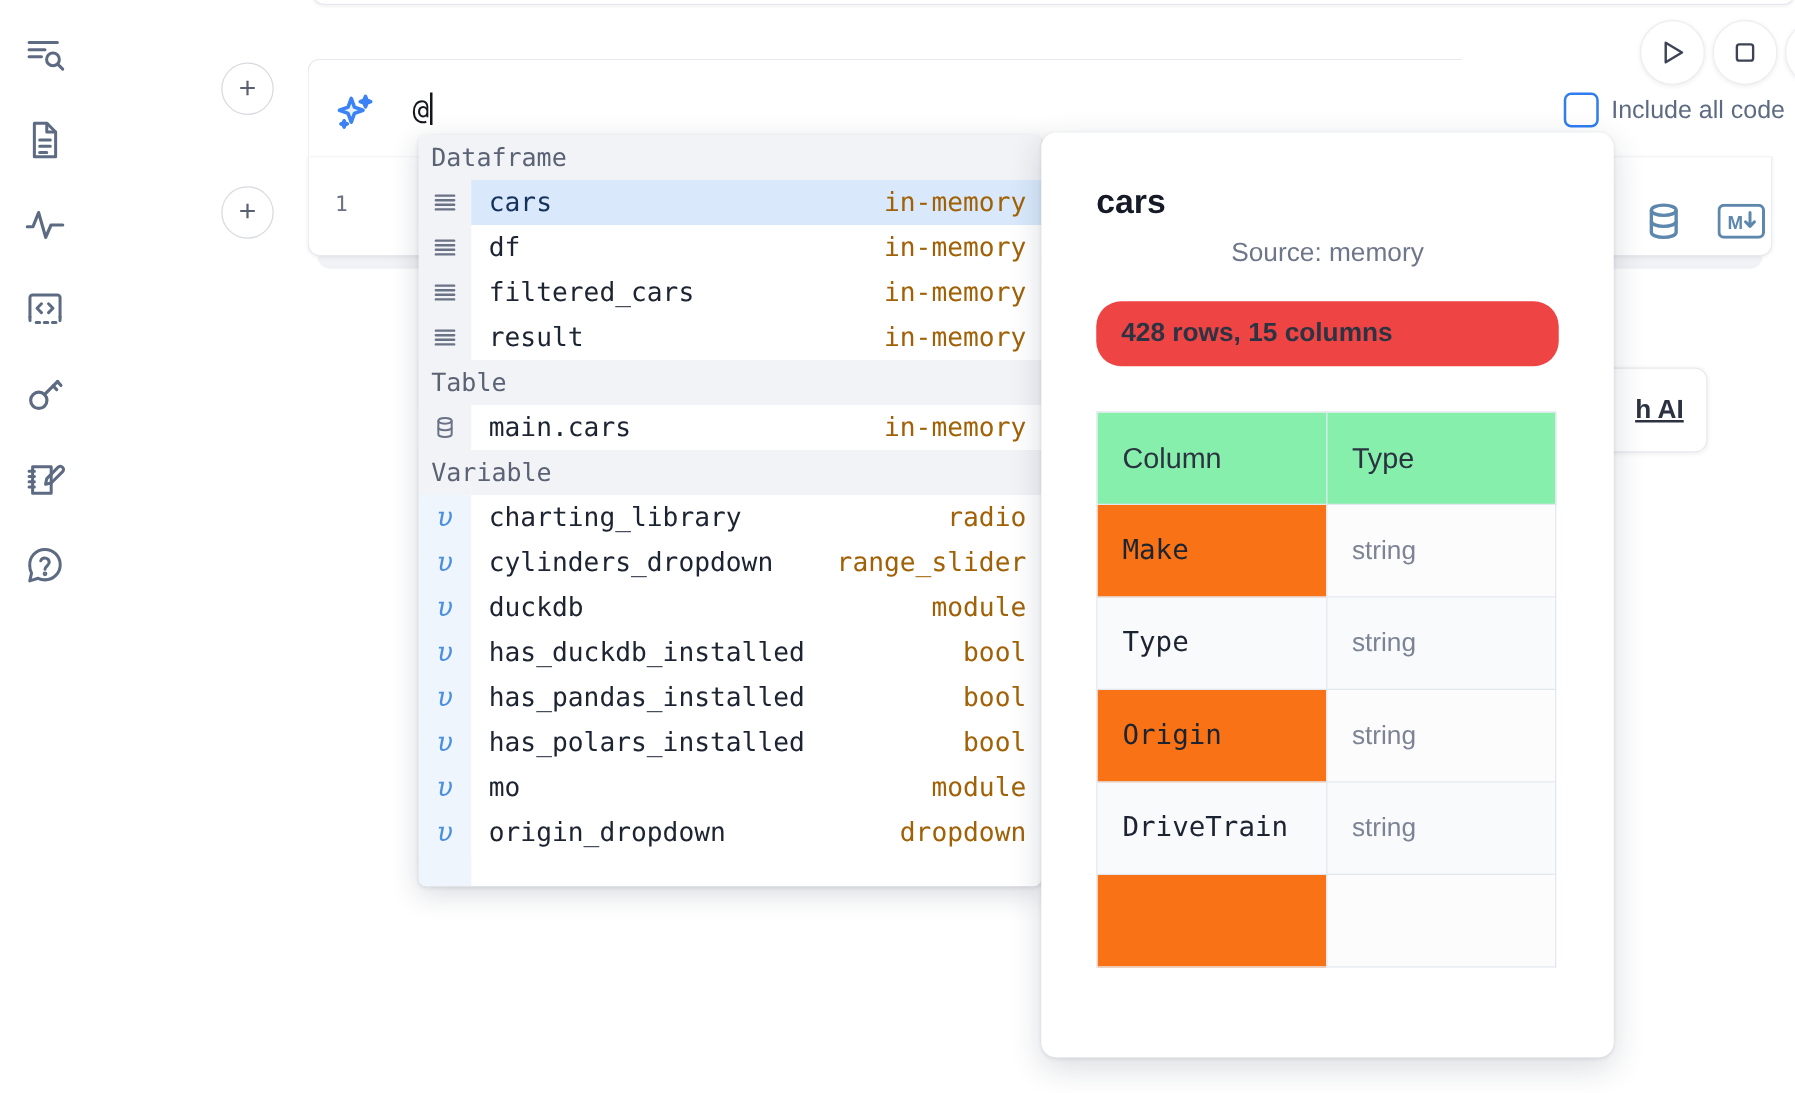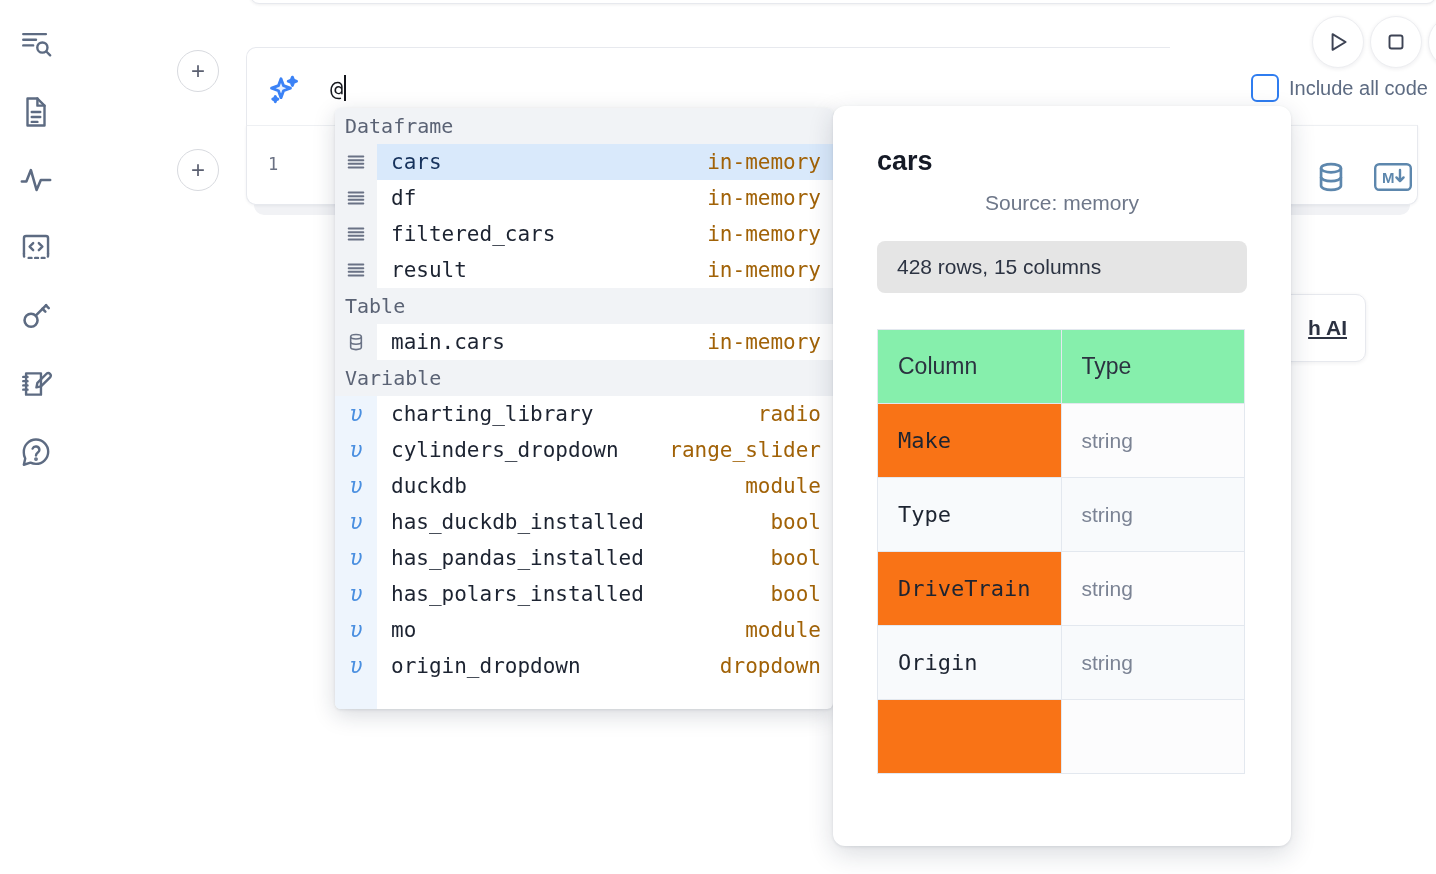--- a/index.html
+++ b/index.html
@@ -161,22 +161,22 @@
   
   .preview-panel {
     position: absolute; left: 833px; top: 106px; width: 458px; height: 740px;
     background: #ffffff; border-radius: 12px;
     box-shadow: 0 8px 26px rgba(25,35,60,.16), 0 1px 3px rgba(25,35,60,.10);
     overflow: hidden; z-index: 60; padding: 40px 44px 0 44px;
   }
   .pv-title { font-size: 27px; font-weight: 700; color: #151a26; margin: 0 0 14px 0; }
   .pv-source { font-size: 21px; color: #6e7789; margin: 0 0 26px 0; text-align: center; }
   .pv-badge {
-    background: #e5e5e5; border-radius: 8px; padding: 14px 20px;
-    font-size: 21px; color: #2c3342; margin-bottom: 36px;
+    background: #ef4444; border-radius: 20px; padding: 14px 20px;
+    font-size: 21px; color: #2c3342; margin-bottom: 36px; font-weight: bold;
   }
   .pv-table { width: 368px; border-collapse: collapse; table-layout: fixed; }
   .pv-table th, .pv-table td {
     border: 1px solid #e3e8ef; height: 74px; text-align: left; padding: 0 20px;
     vertical-align: middle;
   }
   .pv-table th {
     background: #86efac; font-weight: 400; font-size: 23px; color: #2b3240;
   }
   .pv-table td.col-name {
@@ -412,25 +412,25 @@
       <tbody id="pv-body">
           <tr>
             <td class="col-name">Make</td>
             <td class="col-type">string</td>
           </tr>
           <tr>
             <td class="col-name">Type</td>
             <td class="col-type">string</td>
           </tr>
           <tr>
-            <td class="col-name">DriveTrain</td>
+            <td class="col-name">Origin</td>
             <td class="col-type">string</td>
           </tr>
           <tr>
-            <td class="col-name">Origin</td>
+            <td class="col-name">DriveTrain</td>
             <td class="col-type">string</td>
           </tr>
           <tr>
             <td class="col-name"></td>
             <td class="col-type"></td>
           </tr>
         </tbody>
     </table>
   </div>
 

